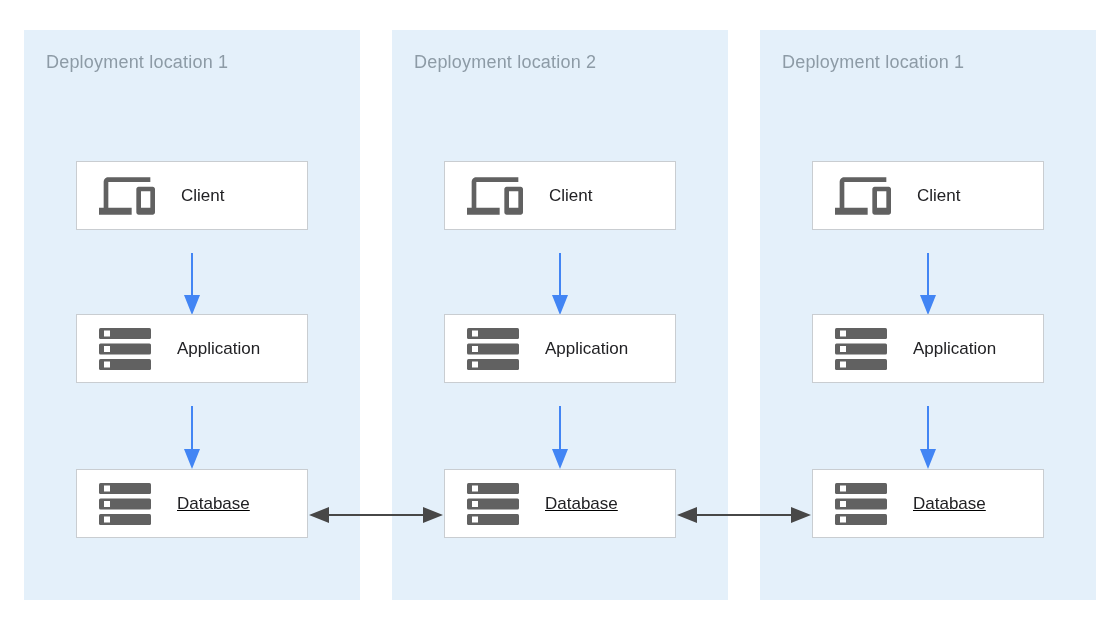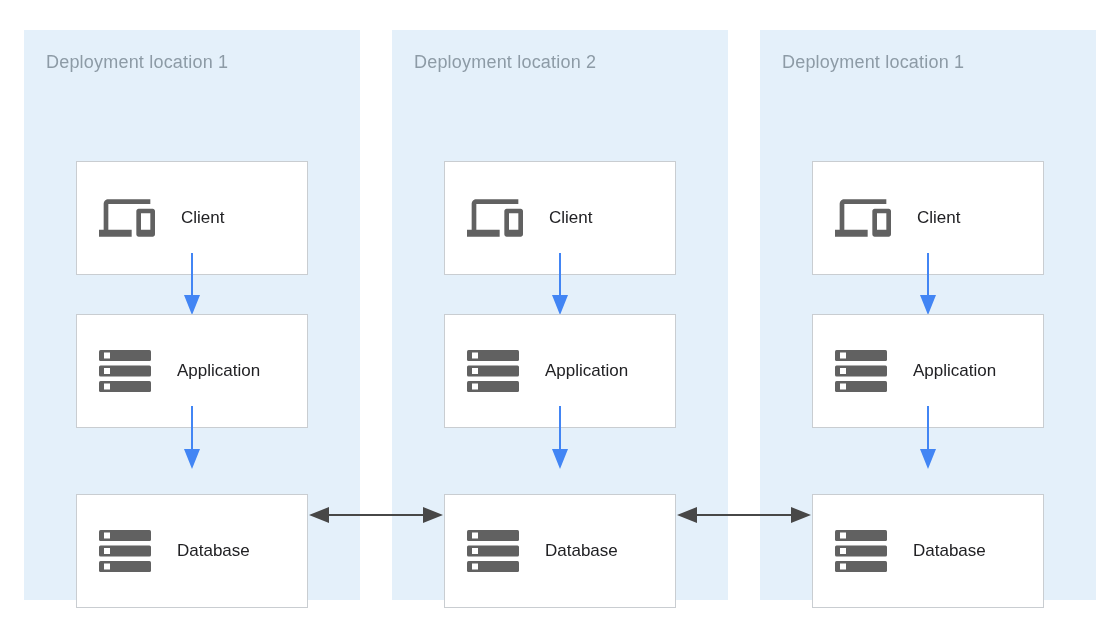--- a/index.html
+++ b/index.html
@@ -41,32 +41,32 @@
     left:22px;
     top:22px;
     font-size:18px;
     letter-spacing:.2px;
     color:var(--zone-title);
   }
   .node{
     position:absolute;
     left:52px;
     width:232px;
-    height:114px;
+    height:69px;
     box-sizing:border-box;
     background:var(--node-fill);
     border:1px solid var(--node-border);
     display:flex;
     align-items:center;
     padding-left:22px;
     gap:26px;
   }
   .node-client{top:131px;}
   .node-app{top:284px;}
-  .node-db{top:464px;}
+  .node-db{top:439px;text-decoration:underline;}
   .node-label{
     font-size:17px;
     color:var(--node-label);
     white-space:nowrap;
   }
   .icon{display:flex;align-items:center;justify-content:center;}
   .icon svg{display:block;}
   
   .flow-arrow{position:absolute;left:0;width:336px;height:0;}
   .flow-arrow .shaft{

